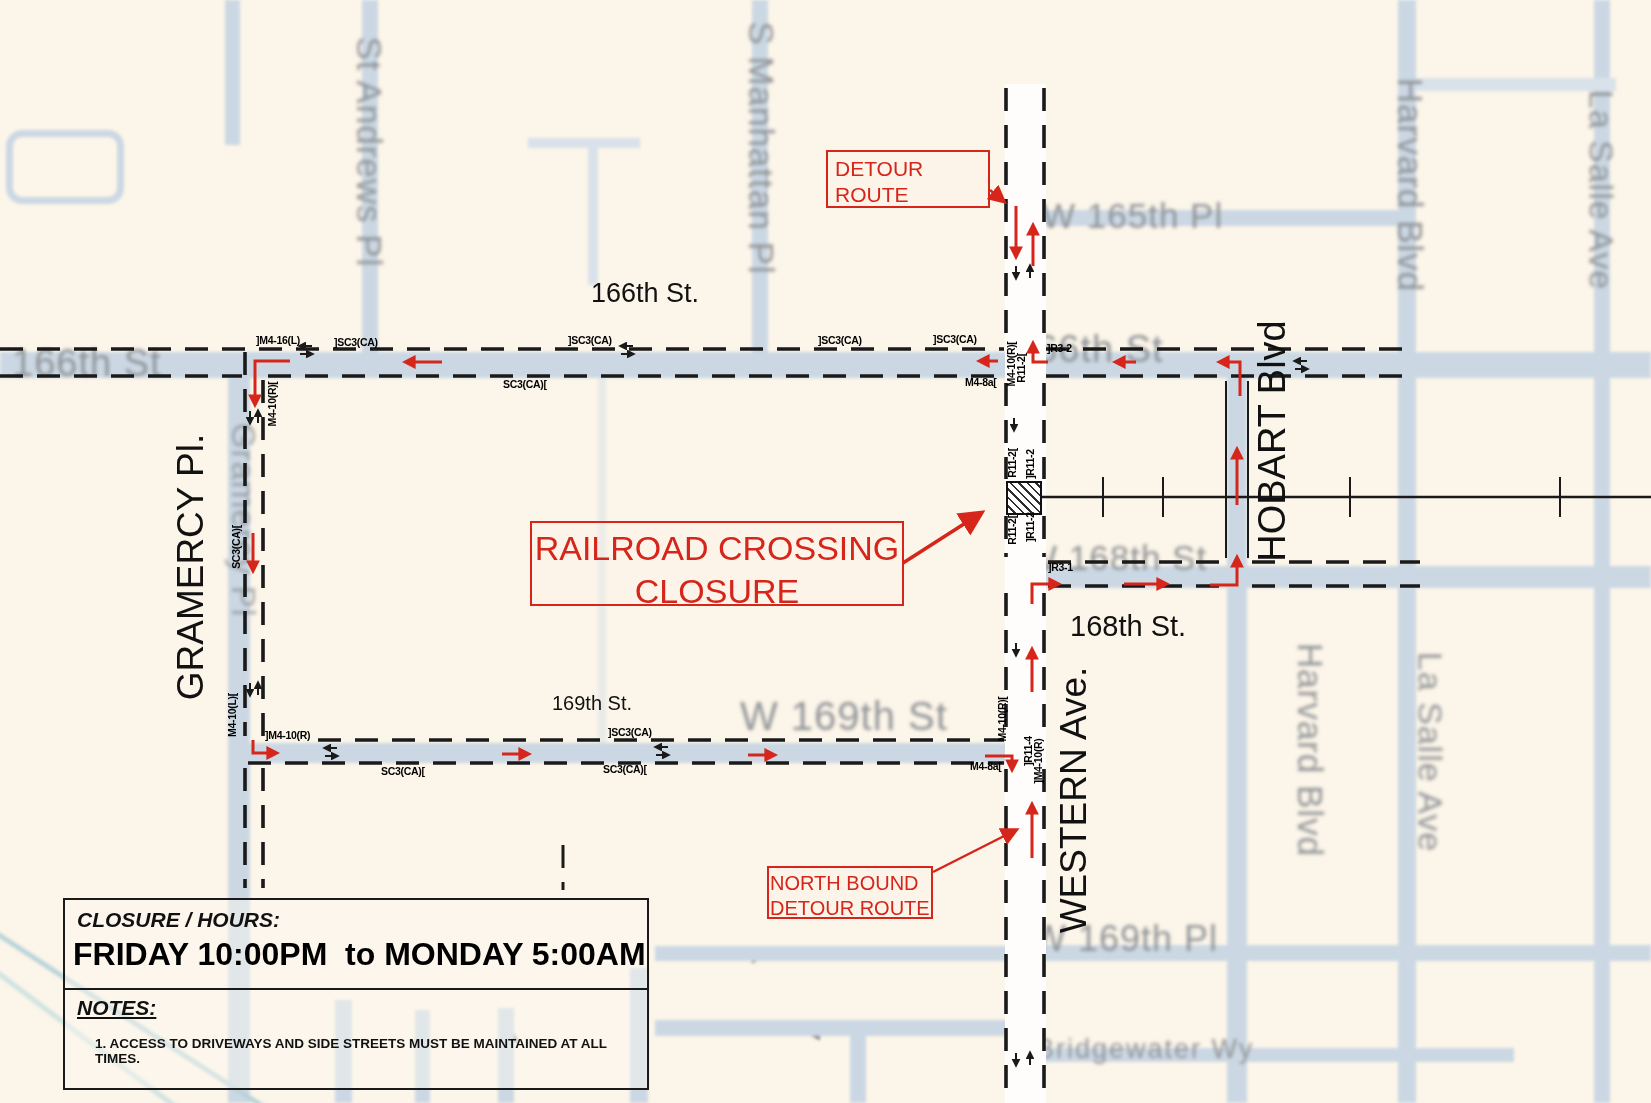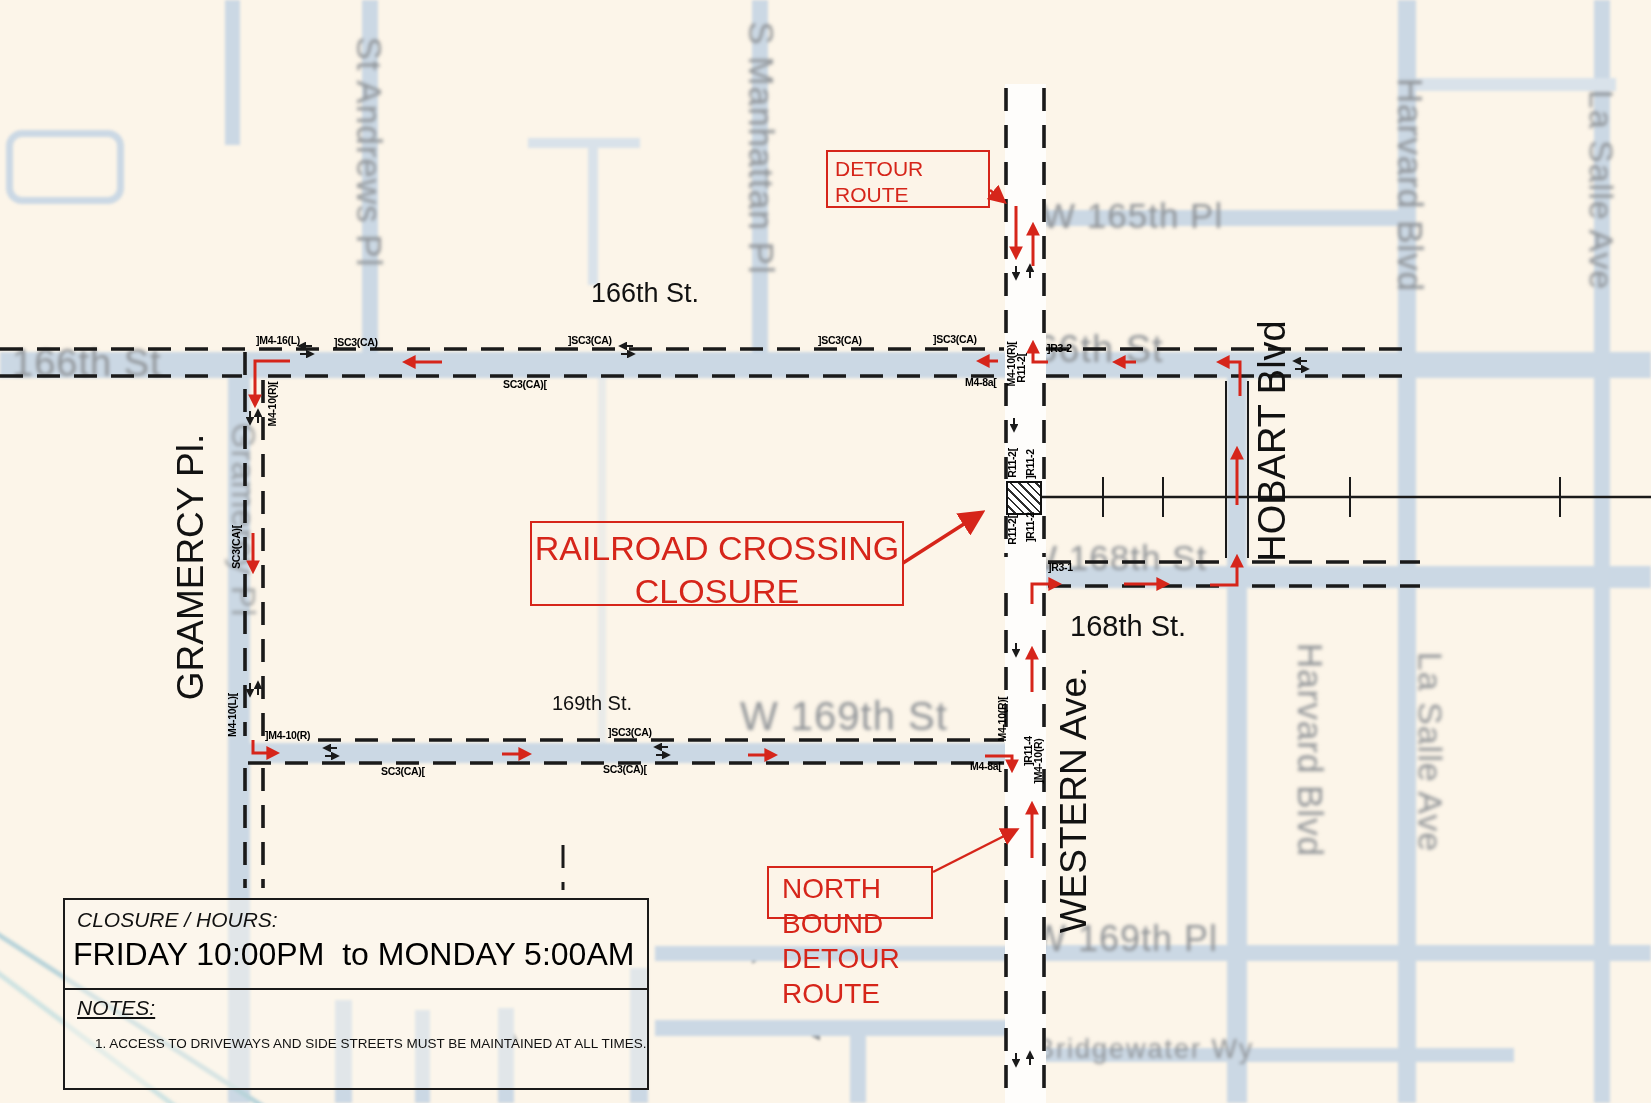--- a/index.html
+++ b/index.html
@@ -16,21 +16,21 @@
   .band{position:absolute;background:#fefdfb;}
   svg.ov{position:absolute;left:0;top:0;z-index:5;}
   .hatch{position:absolute;z-index:4;background:repeating-linear-gradient(45deg,#ffffff 0 4px,#2e2e2e 4px 6px);border:2px solid #111;box-sizing:border-box;}
   .olab{position:absolute;color:#111;white-space:nowrap;z-index:6;}
   .ov-v{transform:translate(-50%,-50%) rotate(-90deg);}
   .sign{position:absolute;color:#000;font-size:10.5px;font-weight:700;letter-spacing:-0.3px;white-space:nowrap;z-index:7;}
   .sv{transform:translate(-50%,-50%) rotate(-90deg);}
   .redbox{position:absolute;border:2px solid #d6251a;color:#d6251a;z-index:8;background:rgba(252,245,233,0.25);box-sizing:border-box;}
   .redbox .ln{display:block;line-height:1.25;}
   
-  .info{position:absolute;left:63px;top:898px;width:586px;height:192px;border:2px solid #1a1a1a;background:rgba(253,249,240,0.45);z-index:9;box-sizing:border-box;}
+  .info{position:absolute;left:63px;top:898px;width:586px;height:192px;border:2px solid #1a1a1a;background:rgba(253,249,240,0.45);z-index:9;box-sizing:border-box;font-weight:bold;}
   .info .t1{position:absolute;left:12px;top:8px;font-size:21px;font-style:italic;color:#111;}
   .info .t2{position:absolute;left:8px;top:36px;font-size:32px;color:#000;white-space:pre;}
   .info .div{position:absolute;left:0;top:88px;width:100%;height:0;border-top:2px solid #1a1a1a;}
   .info .t3{position:absolute;left:12px;top:96px;font-size:21px;font-style:italic;text-decoration:underline;color:#111;}
   .info .n{position:absolute;left:30px;font-size:13.5px;color:#111;}
 </style>
 </head>
 <body>
 
 <div id="canvas">
@@ -248,21 +248,21 @@
   <span class="sign" style="left:381px;top:765px;">SC3(CA)[</span>
   <span class="sign" style="left:603px;top:763px;">SC3(CA)[</span>
 
   <div class="redbox" style="left:826px;top:150px;width:164px;height:58px;padding:4px 0 0 7px;font-size:21px;">
     <span class="ln">DETOUR ROUTE</span>
   </div>
   <div class="redbox" style="left:530px;top:521px;width:374px;height:85px;padding-top:4px;font-size:34px;text-align:center;">
     <span class="ln">RAILROAD CROSSING</span>
     <span class="ln">CLOSURE</span>
   </div>
-  <div class="redbox" style="left:767px;top:866px;width:166px;height:53px;padding:3px 0 0 13px;font-size:28px;">
+  <div class="redbox" style="left:767px;top:866px;width:166px;height:53px;padding:3px 0 0 1px;font-size:20px;">
     <span class="ln">NORTH BOUND</span>
     <span class="ln">DETOUR ROUTE</span>
   </div>
 
   <div class="info">
     <div class="t1">CLOSURE / HOURS:</div>
     <div class="t2">FRIDAY 10:00PM  to MONDAY 5:00AM</div>
     <div class="div"></div>
     <div class="t3">NOTES:</div>
     <div class="n" style="top:136px;">1. ACCESS TO DRIVEWAYS AND SIDE STREETS MUST BE MAINTAINED AT ALL TIMES.</div>

